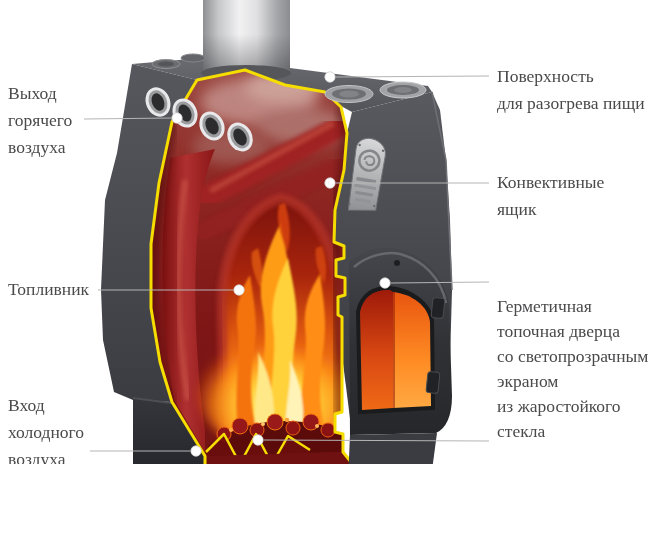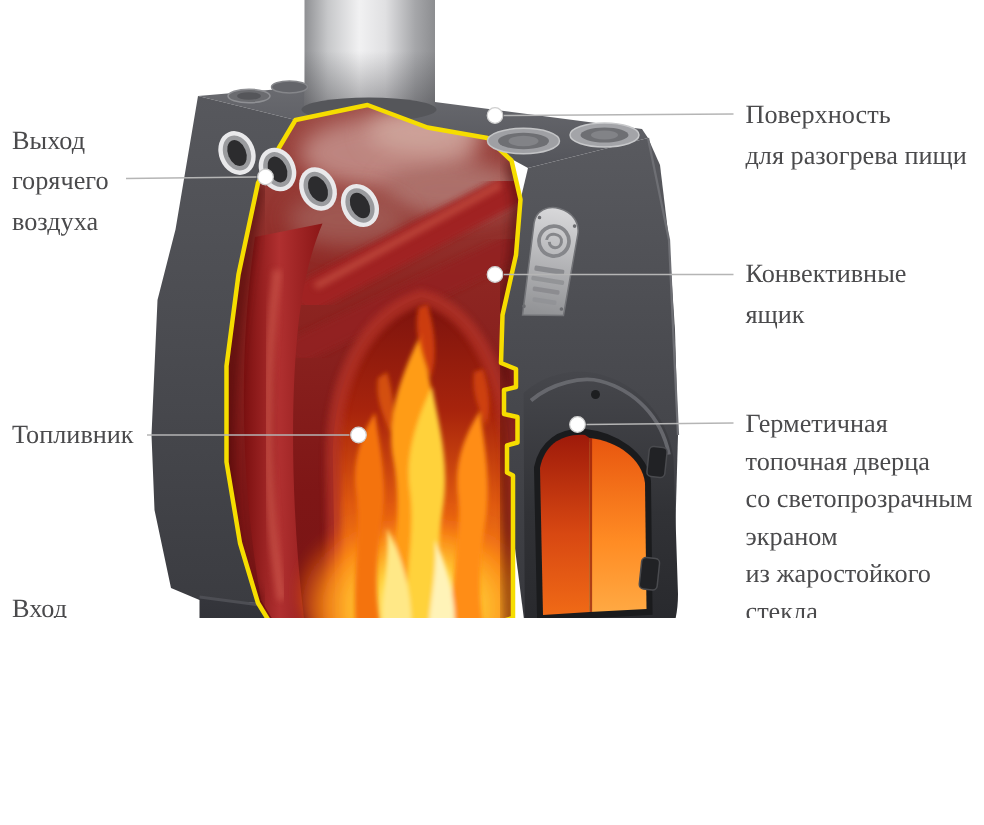--- a/index.html
+++ b/index.html
@@ -1,20 +1,20 @@
 <!DOCTYPE html>
 <html><head>
 <meta charset="utf-8">
 <style>
   html,body{margin:0;padding:0;background:#fff;}
-  .stage{position:relative;width:656px;height:412px;background:#ffffff;overflow:hidden;
+  .stage{position:relative;width:656px;height:464px;background:#ffffff;overflow:hidden;
          font-family:"Liberation Serif",serif;}
   .stage svg{position:absolute;left:0;top:0;z-index:10;}
   .label{position:absolute;z-index:20;font-size:17.5px;line-height:27px;color:#4a4a4c;white-space:pre;}
-  .label.lh25{line-height:25px;}
+  .label.lh25{line-height:25px;margin-top:24px;}
   .watermark{position:absolute;left:526px;top:512px;z-index:30;
              font-family:"Liberation Sans",sans-serif;font-weight:bold;font-size:33px;letter-spacing:.5px;
              color:rgba(255,255,255,.58);
              text-shadow:-1px -1px 0 rgba(150,150,150,.85),1px -1px 0 rgba(150,150,150,.85),
                          -1px 1px 0 rgba(150,150,150,.85),1px 1px 0 rgba(150,150,150,.85),
                           0 0 3px rgba(130,130,130,.5);}
 </style>
 </head>
 <body>
 

